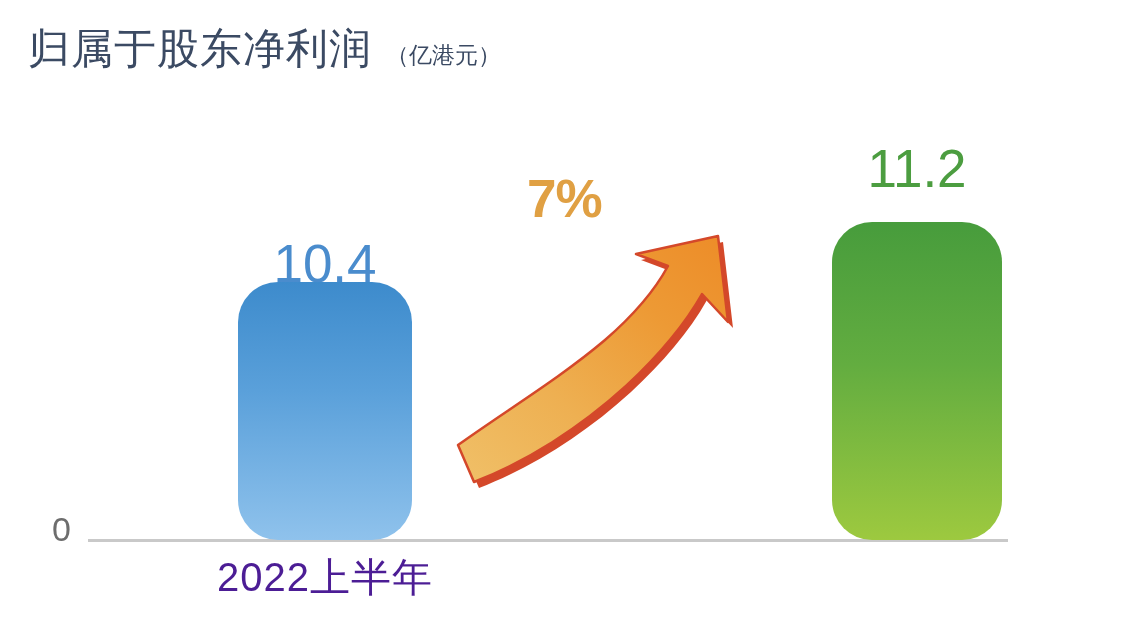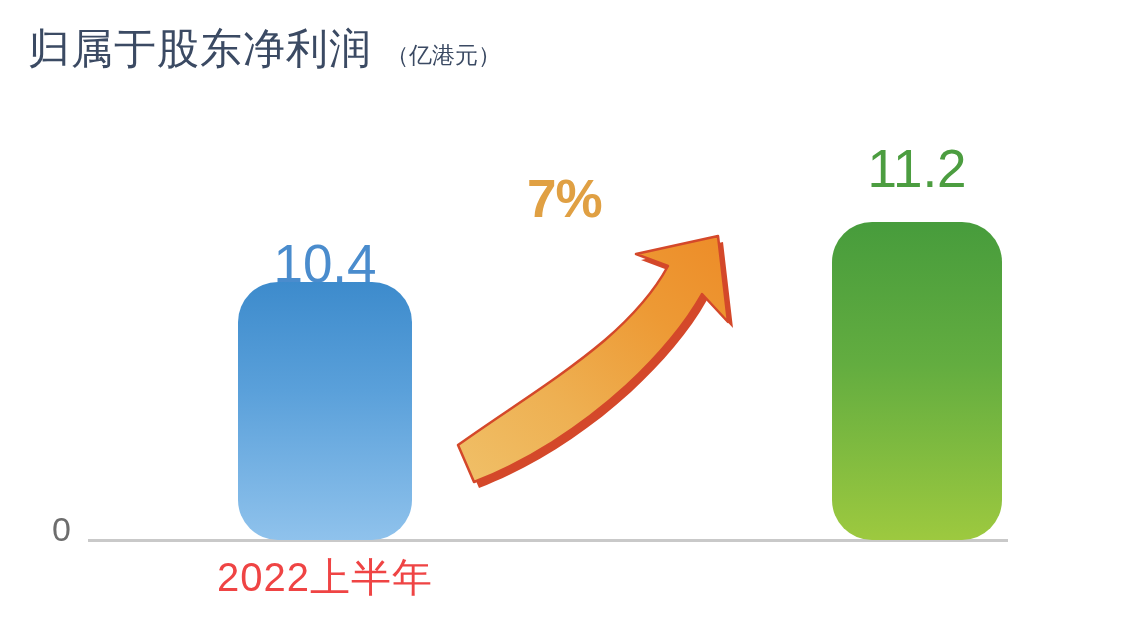--- a/index.html
+++ b/index.html
@@ -111,21 +111,21 @@
     top: 142px;
     width: 170px;
     color: #4c9d40;
   }
 
   
   .cat-label {
     position: absolute;
     font-size: 40px;
     font-weight: 300;
-    color: #ef4444;
+    color: #4c1d95;
     line-height: 1;
     white-space: nowrap;
     text-align: center;
     letter-spacing: 1px;
   }
   .cat-2022 {
     left: 180px;
     top: 557px;
     width: 290px;
   }

